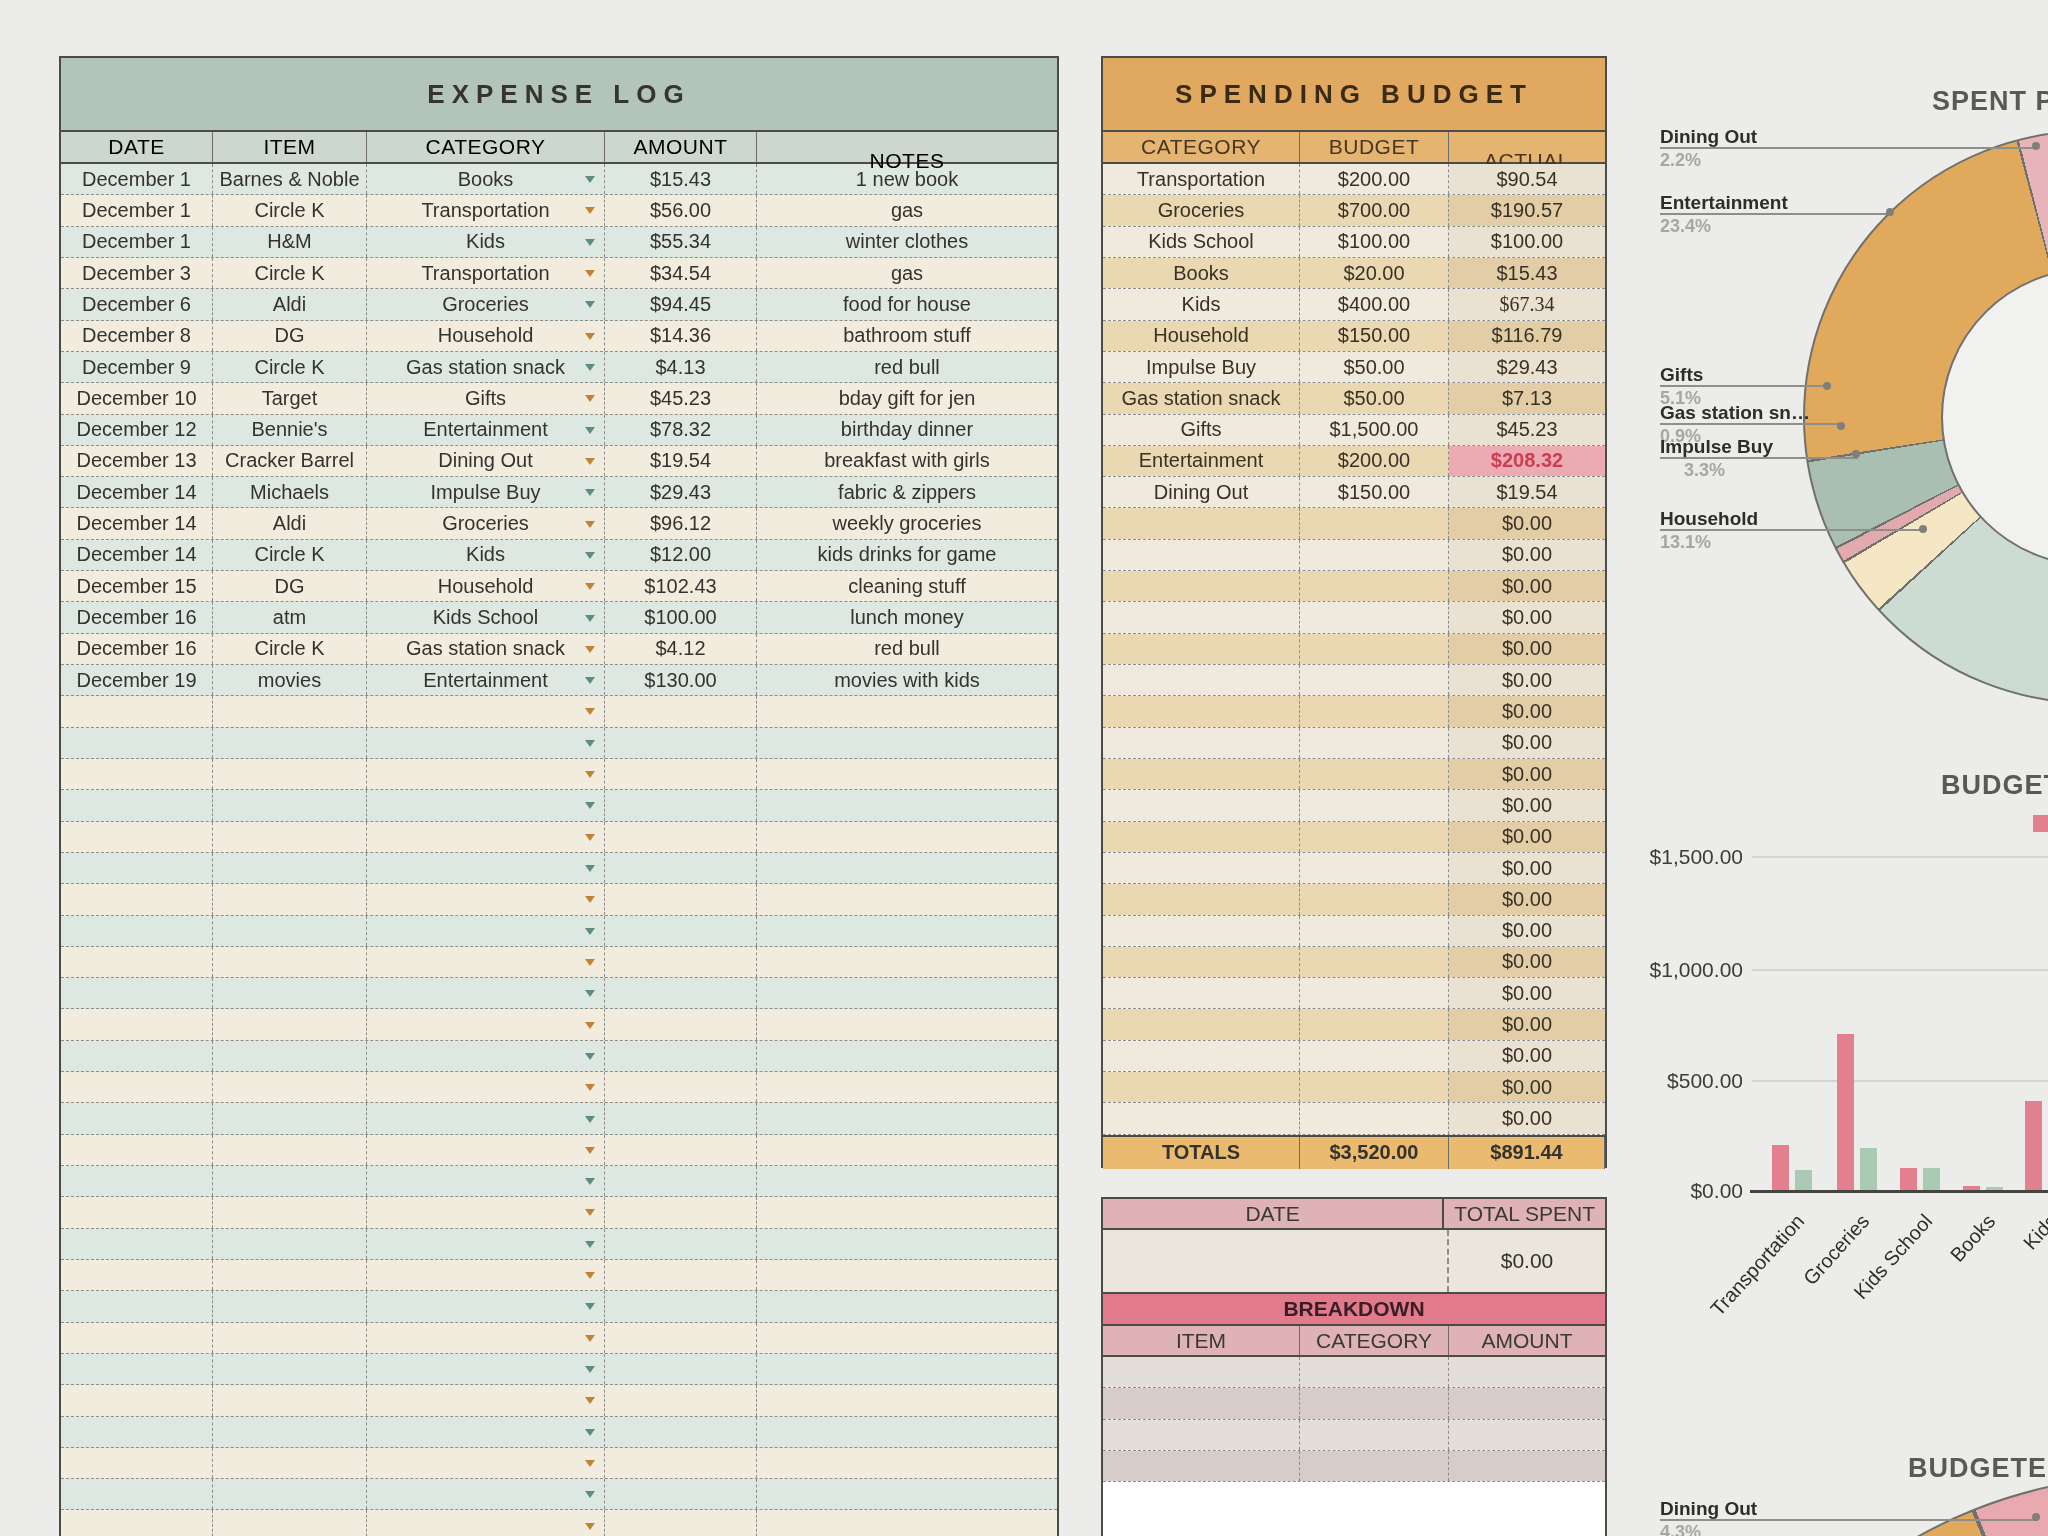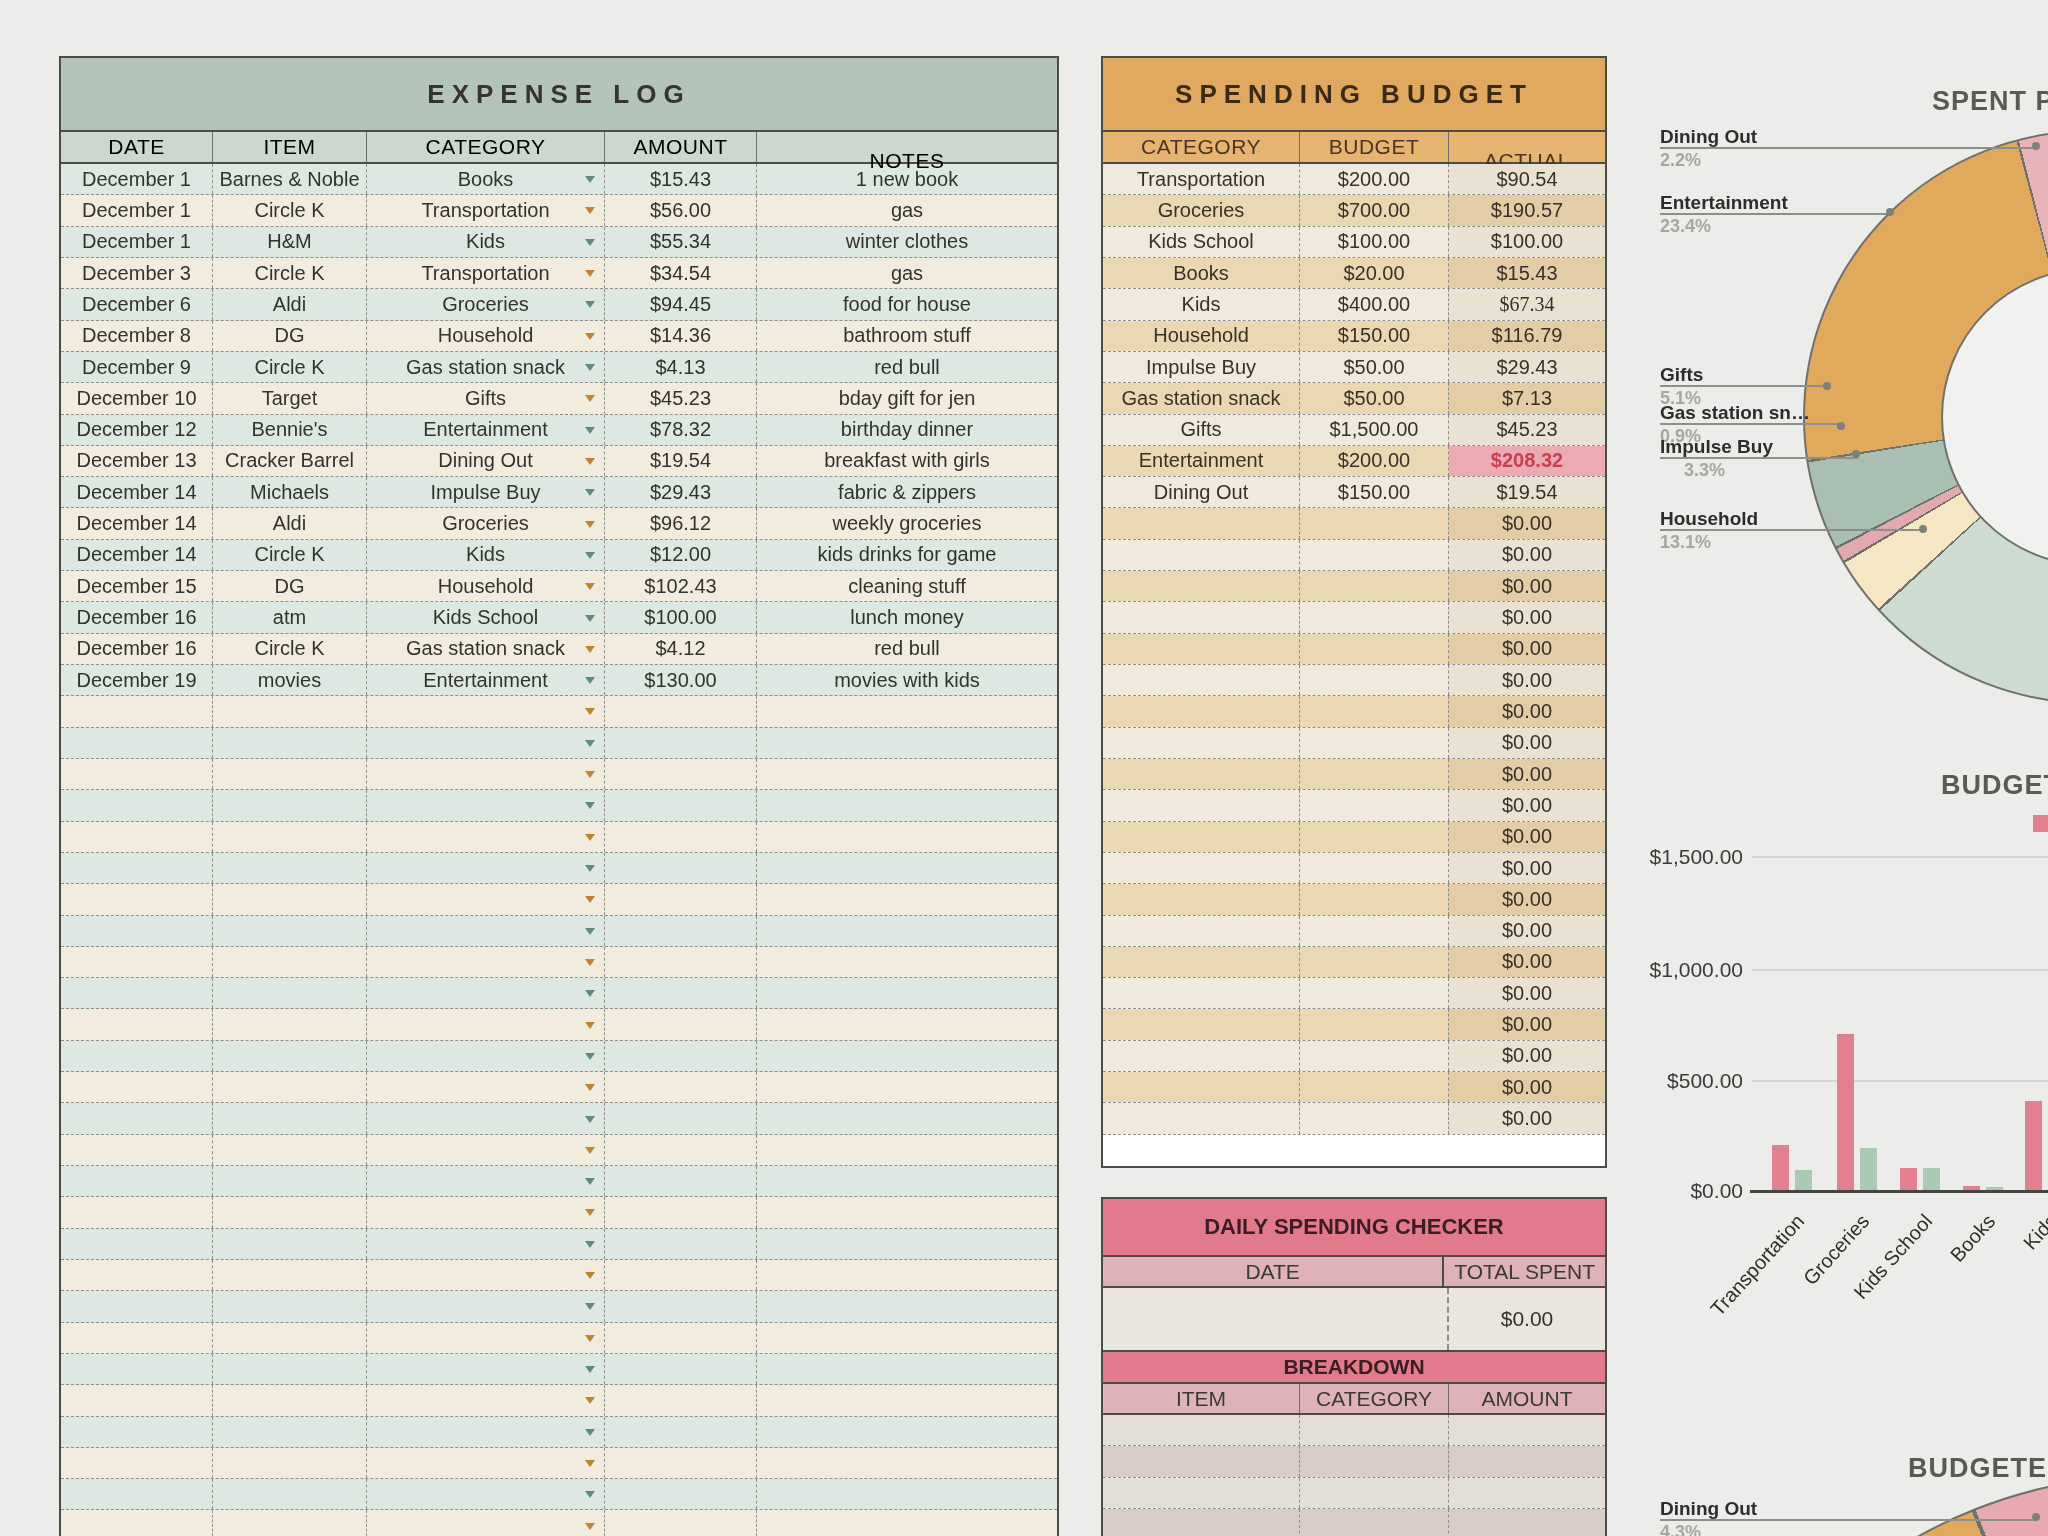--- a/index.html
+++ b/index.html
@@ -601,24 +601,28 @@
           <div class="cell" style="width: 197px;"></div>
           <div class="cell" style="width: 149px;"></div>
           <div class="cell act" style="width: 156px;">$0.00</div>
         </div>
         <div class="brow crm">
           <div class="cell" style="width: 197px;"></div>
           <div class="cell" style="width: 149px;"></div>
           <div class="cell act" style="width: 156px;">$0.00</div>
         </div>
       </div>
+    <div class="totrow">
+      <div class="cell" style="width:197px; background:transparent;">TOTALS</div>
+      <div class="cell" style="width:149px; background:transparent;">$3,520.00</div>
+      <div class="cell" style="width:156px; background:transparent;">$891.44</div>
+    </div>
   </section>
 
   <section class="tbl" style="left:1101px; top:1197px; width:506px; height:345px;">
-    <div class="k-head" style="height:58px; font-size:22px;">DAILY SPENDING CHECKER</div>
     <div class="k-sub" style="height:31px;">
       <div class="hc" style="width:346px; border-right:2px solid #4c4c46;">DATE</div>
       <div class="hc" style="width:163px;">TOTAL SPENT</div>
     </div>
     <div class="k-val" style="height:64px;">
       <div class="cell" style="width:346px; border-right:2px dashed #8e8e88;"></div>
       <div class="cell" style="width:156px; font-size:21px;">$0.00</div>
     </div>
     <div class="k-head" style="height:32px; font-size:21px;">BREAKDOWN</div>
     <div class="k-sub" style="height:31px;">

